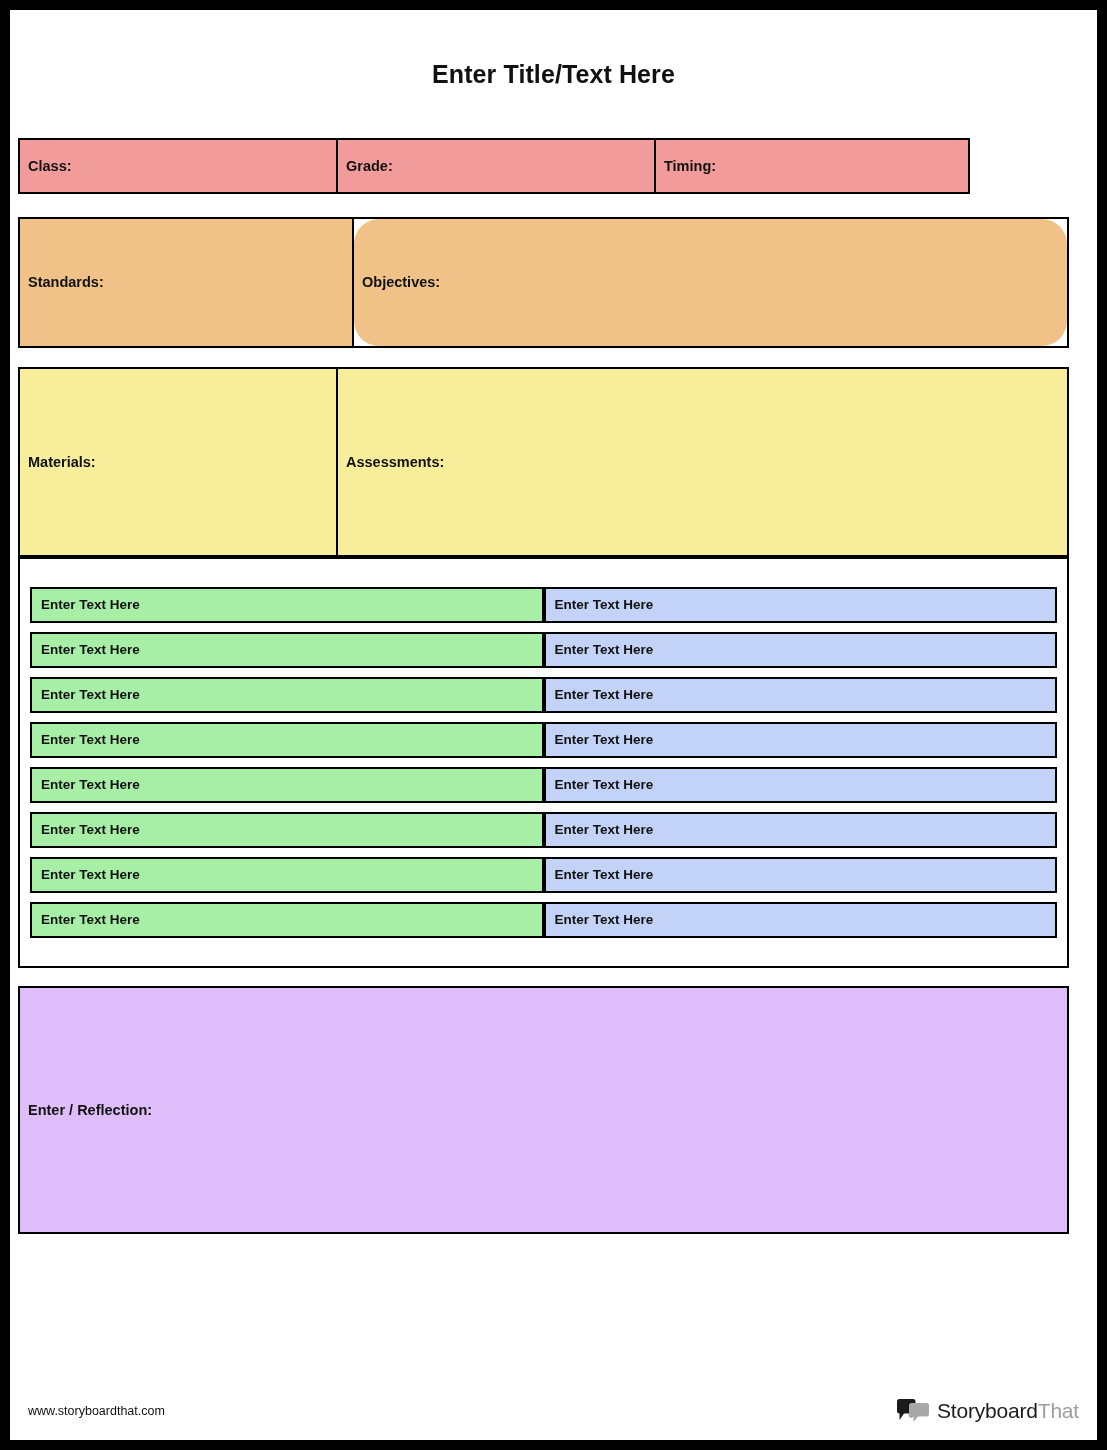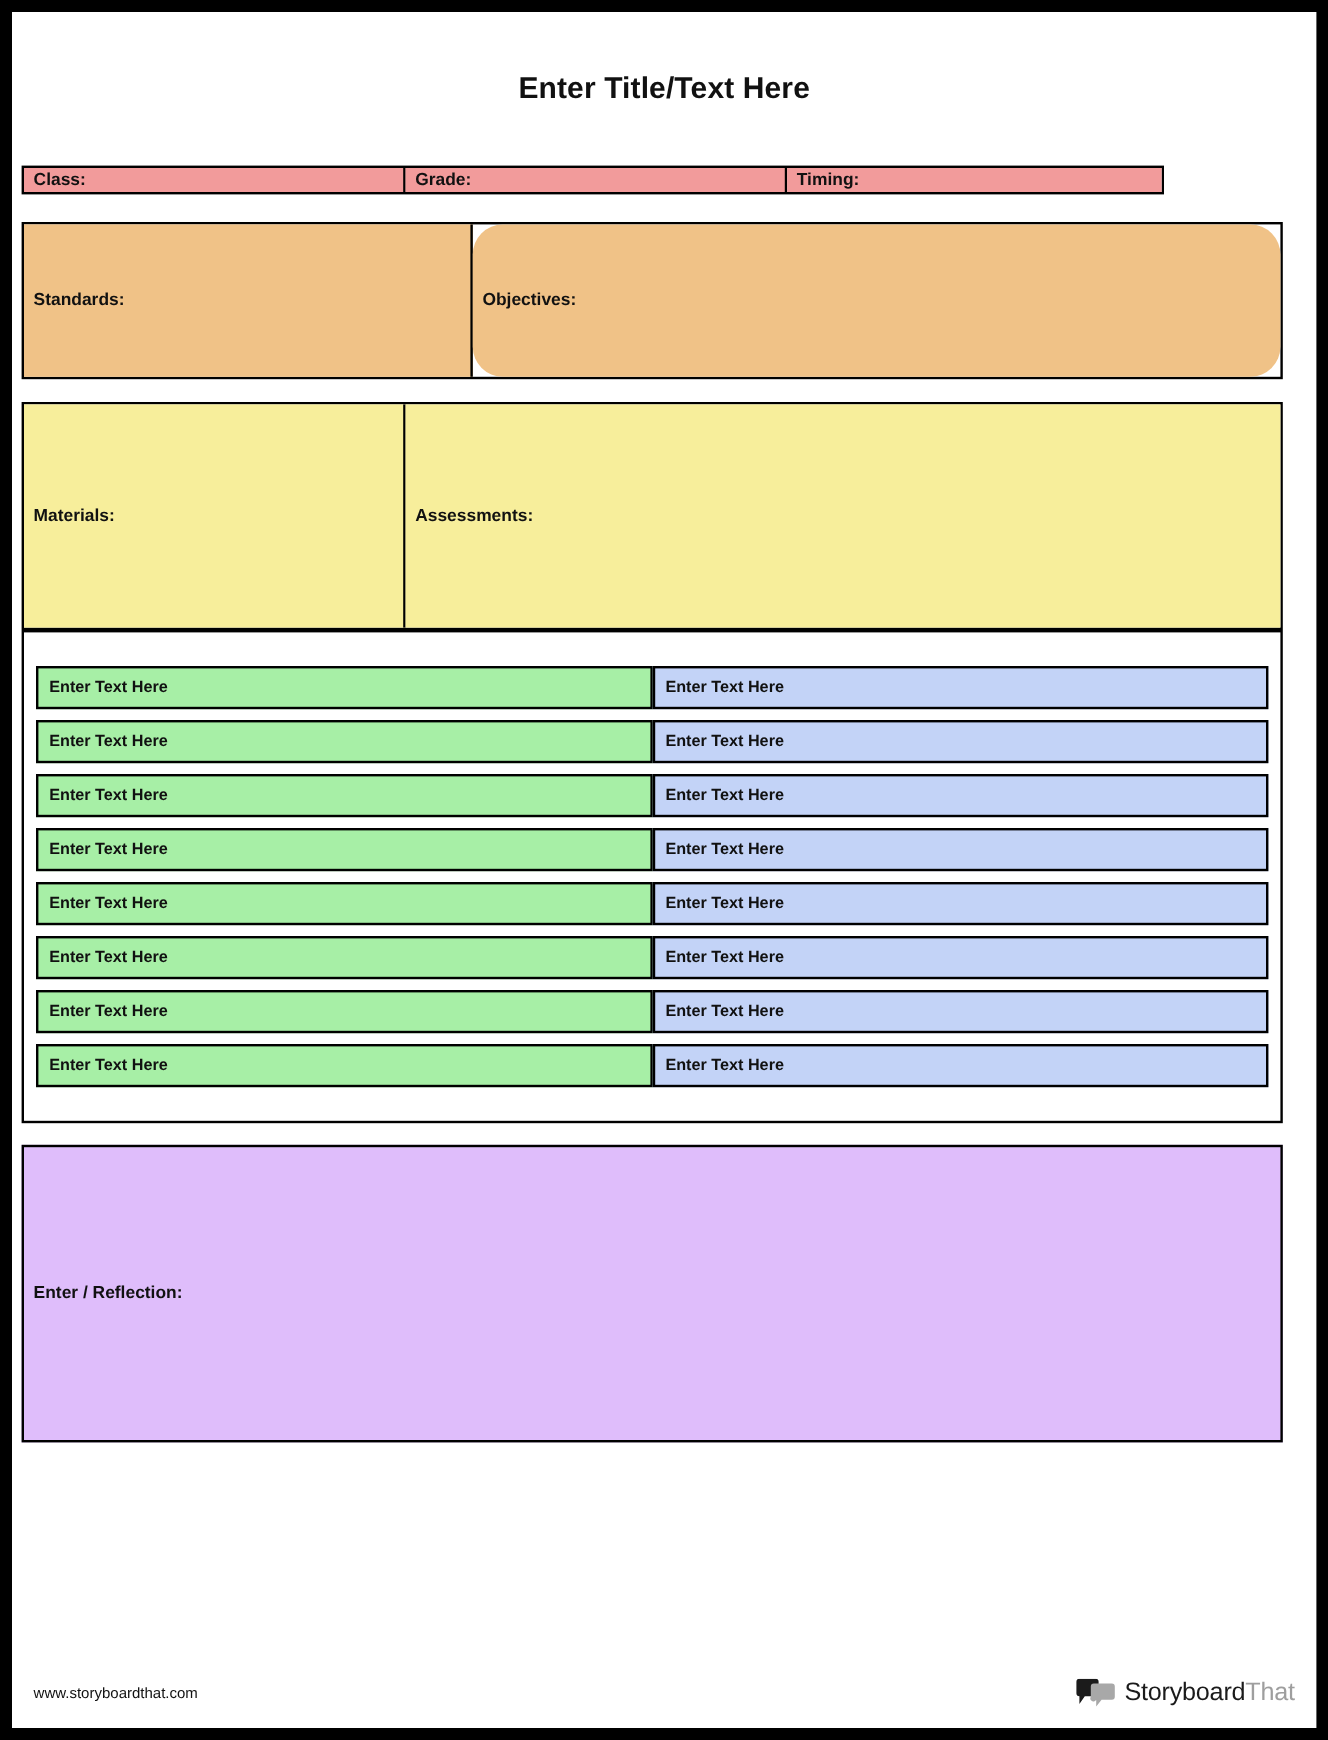--- a/index.html
+++ b/index.html
@@ -51,21 +51,21 @@
     font-weight: bold;
     color: #111111;
     line-height: 1;
     font-family: "Liberation Sans", "DejaVu Sans", sans-serif;
   }
 
   
   .info-bar {
     display: flex;
     width: 952px;
-    height: 24px;
+    height: 56px;
     border: 2px solid #000000;
     margin-bottom: 0;
     justify-content: center;
   }
   .info-cell {
     display: flex;
     align-items: center;
     background: #F29B9B;
     padding-left: 8px;
     border-right: 2px solid #000000;
@@ -84,21 +84,21 @@
   .band-cell {
     display: flex;
     align-items: center;
     padding-left: 8px;
     border-right: 2px solid #000000;
   }
   .band-cell:last-child { border-right: none; }
 
   .orange-band { height: 131px; margin-top: 23px; }
   .orange-band .band-cell { background: #F0C287; }
-  .orange-band .left  { width: 374px; }
+  .orange-band .left  { width: 334px; }
   .orange-band .right { flex: 1; border-radius: 25px; }
 
   
   .yellow-band { height: 190px; margin-top: 19px; }
   .yellow-band .band-cell { background: #F7EE9B; }
   .yellow-band .left  { width: 318px; }
   .yellow-band .right { flex: 1; }
 
   
   .activity-box {

